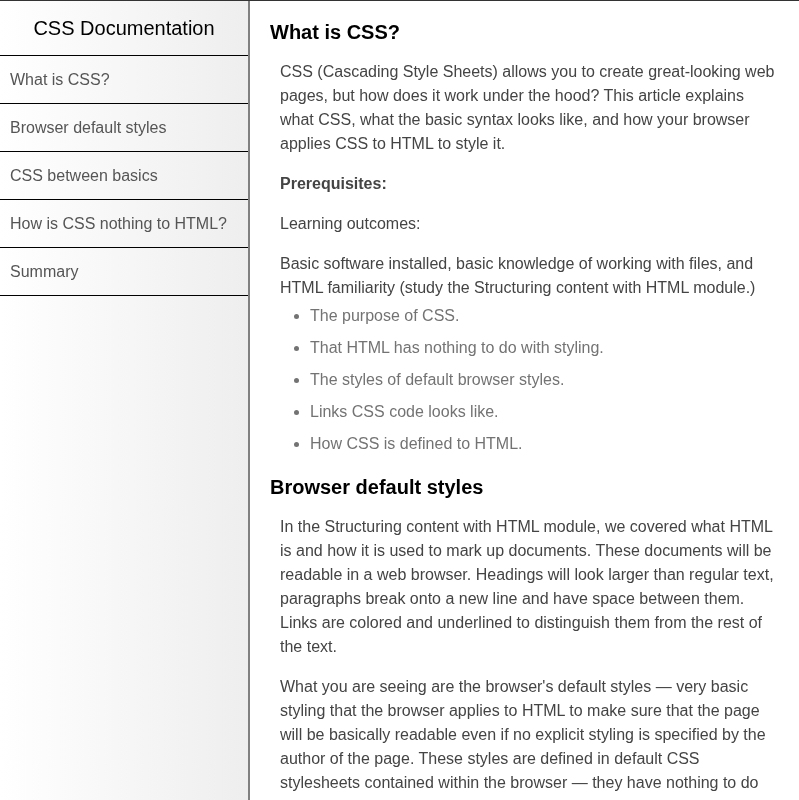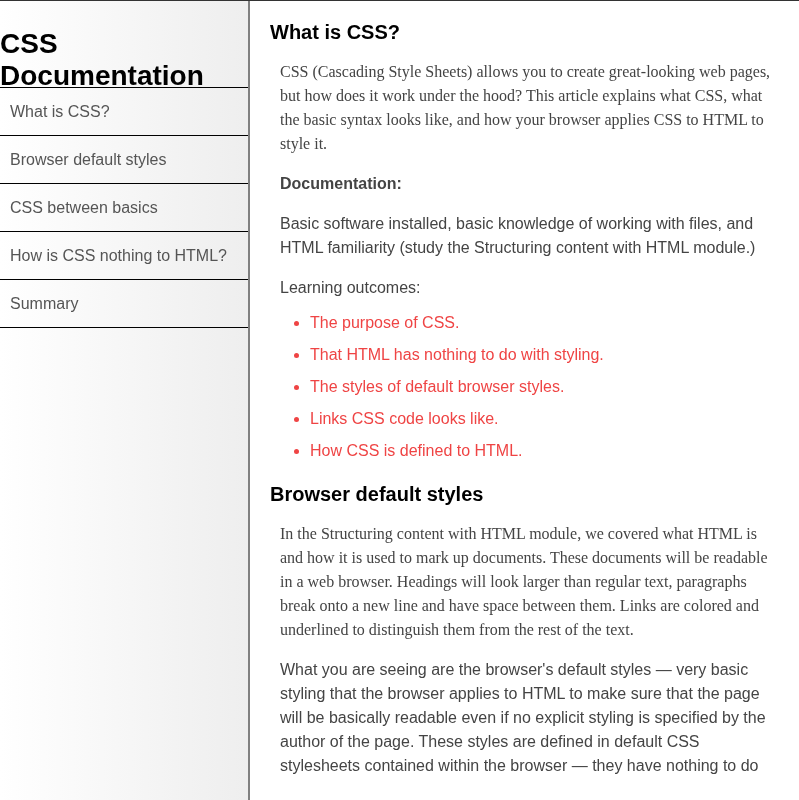--- a/index.html
+++ b/index.html
@@ -23,26 +23,25 @@
     width: 248px;
     height: 800px;
     background: linear-gradient(to right, #ffffff 0%, #eeeeee 100%);
     border-right: 2px solid #808080;
   }
   .sidebar-header {
     height: 54px;
     display: flex;
     align-items: center;
     justify-content: center;
-    font-size: 28px;
-    font-weight: bold;
+    font-size: 20px;
+    font-weight: normal;
     color: #000000;
     border-bottom: 1px solid #000000;
     box-sizing: content-box;
-    margin-top: 32px;
   }
   .nav-list {
     margin: 0;
     padding: 0;
     list-style: none;
   }
   .nav-item {
     height: 47px;
     border-bottom: 1px solid #000000;
     display: flex;
@@ -77,54 +76,53 @@
     margin: 16px 0 0 30px;
     width: 500px;
     font-size: 16px;
     line-height: 24px;
     color: #444444;
   }
   .p.bold {
     font-weight: bold;
   }
   .outcomes {
-    margin: 11px 0 0 30px;
+    margin: 4px 0 0 30px;
     padding-left: 30px;
     font-size: 16px;
-    color: #ef4444;
+    color: #737373;
   }
   .outcomes li {
     line-height: 24px;
     margin-bottom: 8px;
   }
   .lead {
-    font-family: Liberation Serif, serif;
   }
 </style>
 </head>
 <body>
 
 <nav class="sidebar">
   <div class="sidebar-header">CSS Documentation</div>
   <ul class="nav-list">
     <li class="nav-item">What is CSS?</li>
     <li class="nav-item">Browser default styles</li>
     <li class="nav-item">CSS between basics</li>
     <li class="nav-item">How is CSS nothing to HTML?</li>
     <li class="nav-item">Summary</li>
   </ul>
 </nav>
 
 <main class="main">
   <section>
     <h2 class="section-title first">What is CSS?</h2>
     <p class="p lead">CSS (Cascading Style Sheets) allows you to create great-looking web pages, but how does it work under the hood? This article explains what CSS, what the basic syntax looks like, and how your browser applies CSS to HTML to style it.</p>
-    <p class="p bold">Documentation:</p>
+    <p class="p bold">Prerequisites:</p>
+    <p class="p">Learning outcomes:</p>
     <p class="p">Basic software installed, basic knowledge of working with files, and HTML familiarity (study the Structuring content with HTML module.)</p>
-    <p class="p">Learning outcomes:</p>
     <ul class="outcomes">
       <li>The purpose of CSS.</li>
       <li>That HTML has nothing to do with styling.</li>
       <li>The styles of default browser styles.</li>
       <li>Links CSS code looks like.</li>
       <li>How CSS is defined to HTML.</li>
     </ul>
   </section>
   <section>
     <h2 class="section-title second">Browser default styles</h2>

